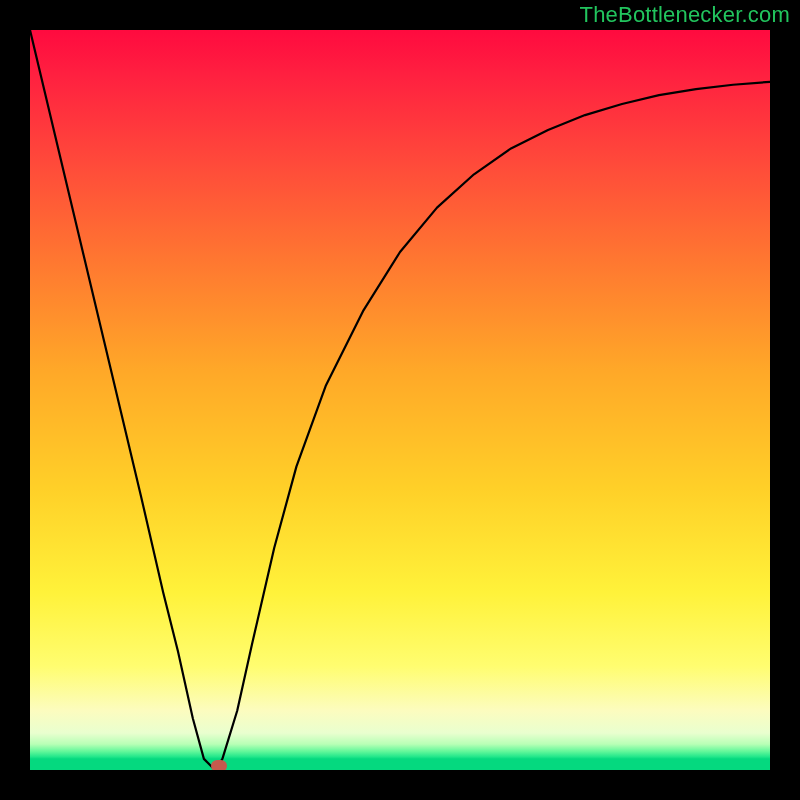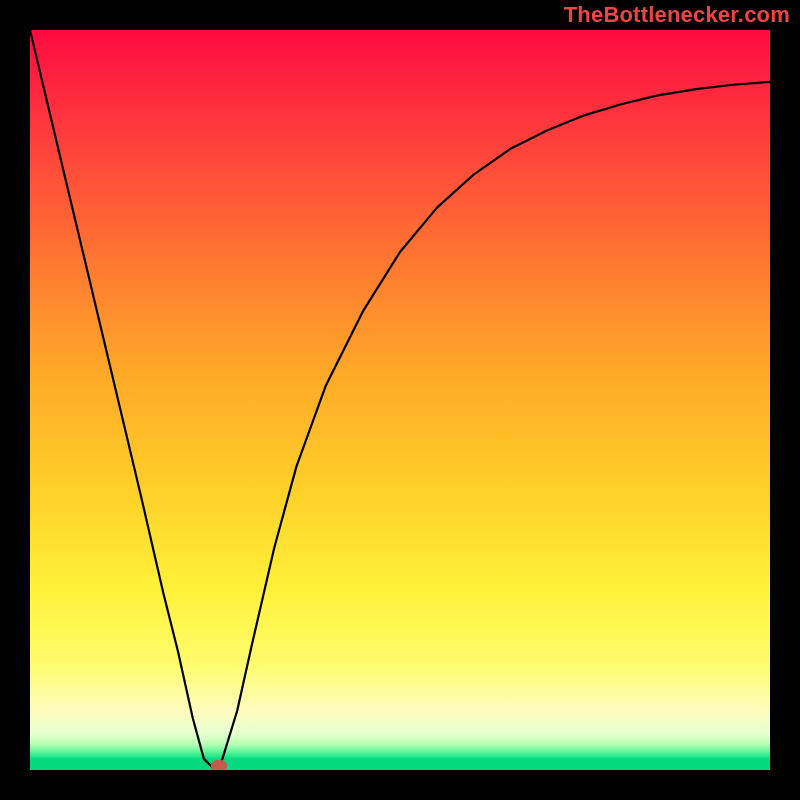--- a/index.html
+++ b/index.html
@@ -14,23 +14,23 @@
   .frame {
     position: relative;
     width: 800px;
     height: 800px;
     background: #000;
   }
   .attribution {
     position: absolute;
     top: 2px;
     right: 10px;
-    color: #ef4444;
+    color: #22c55e;
     font-size: 22px;
-    font-weight: 700;
+    font-weight: 400;
     letter-spacing: 0.2px;
     z-index: 3;
   }
   .plot-area {
     position: absolute;
     left: 30px;
     top: 30px;
     width: 740px;
     height: 740px;
     overflow: hidden;

